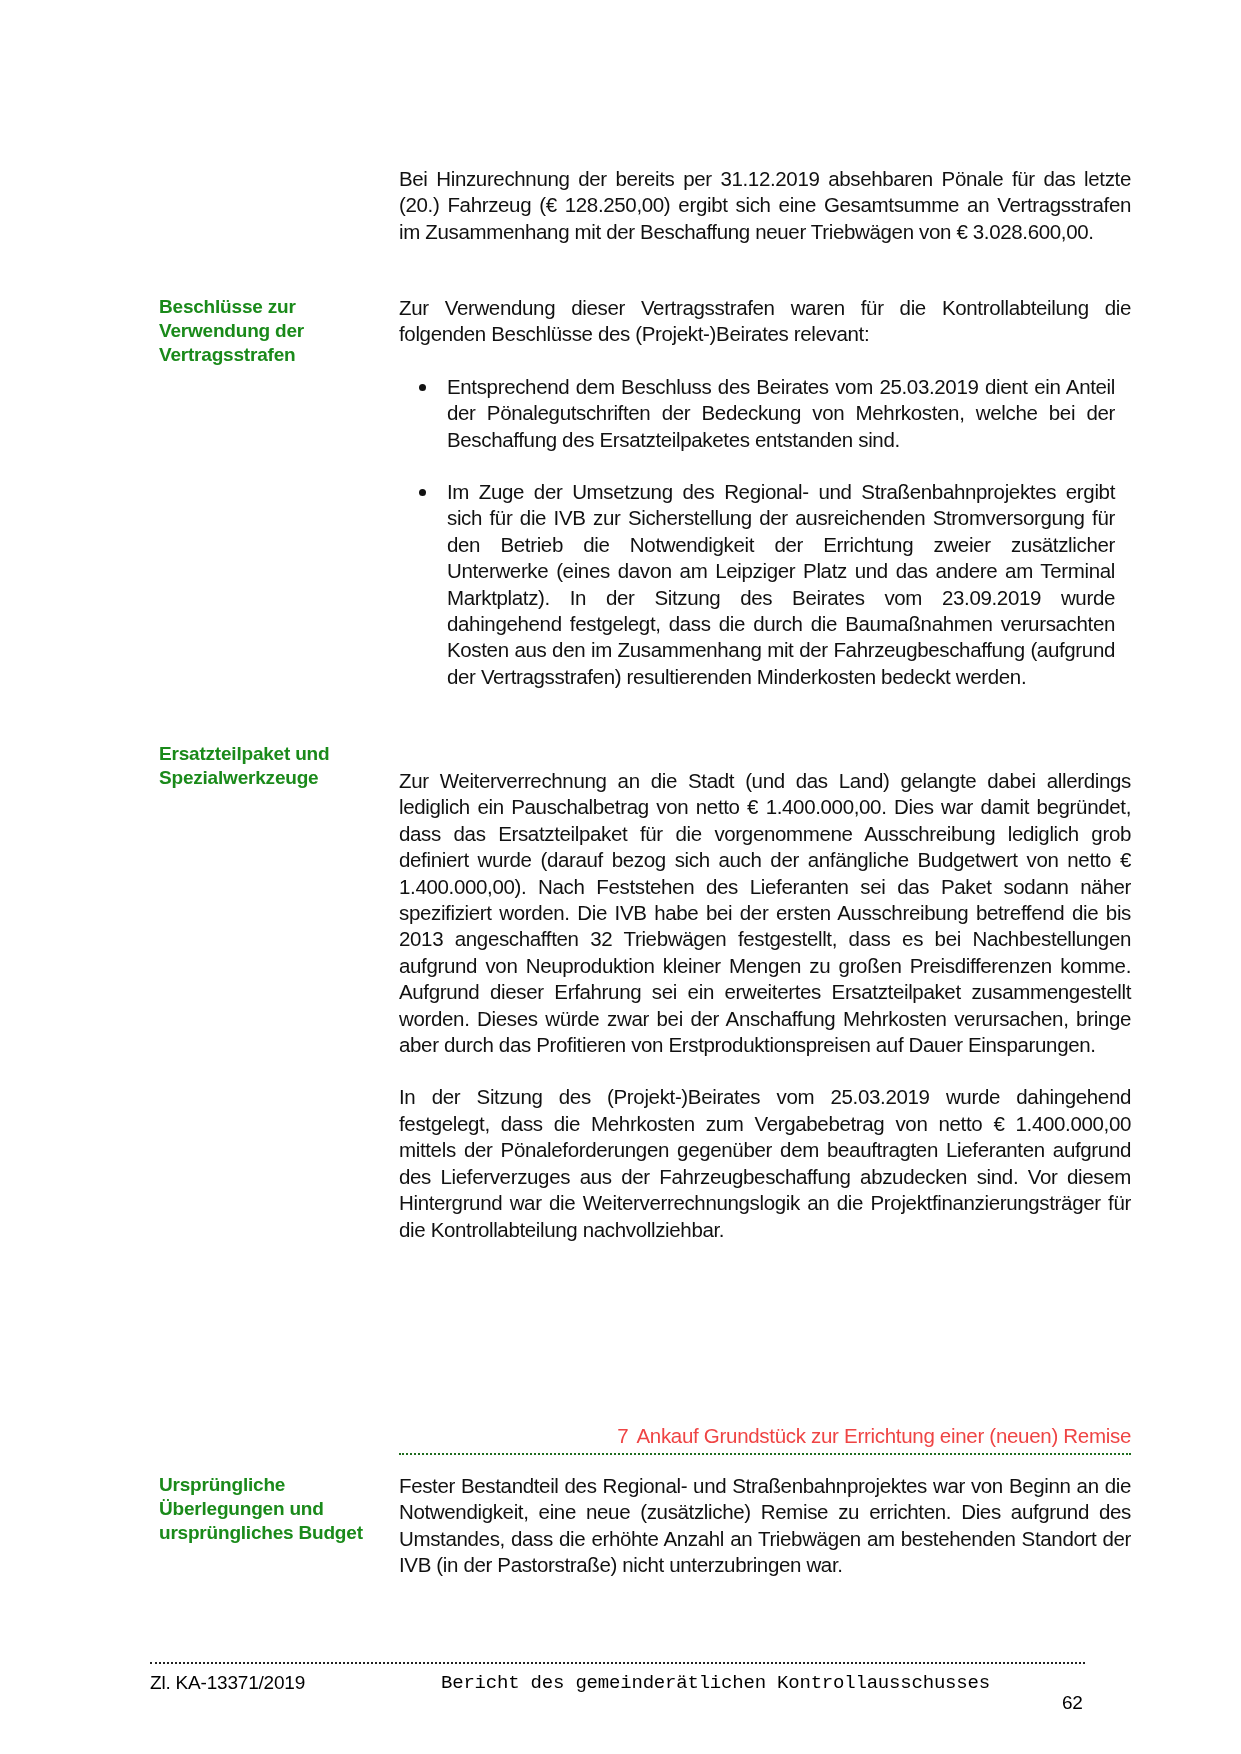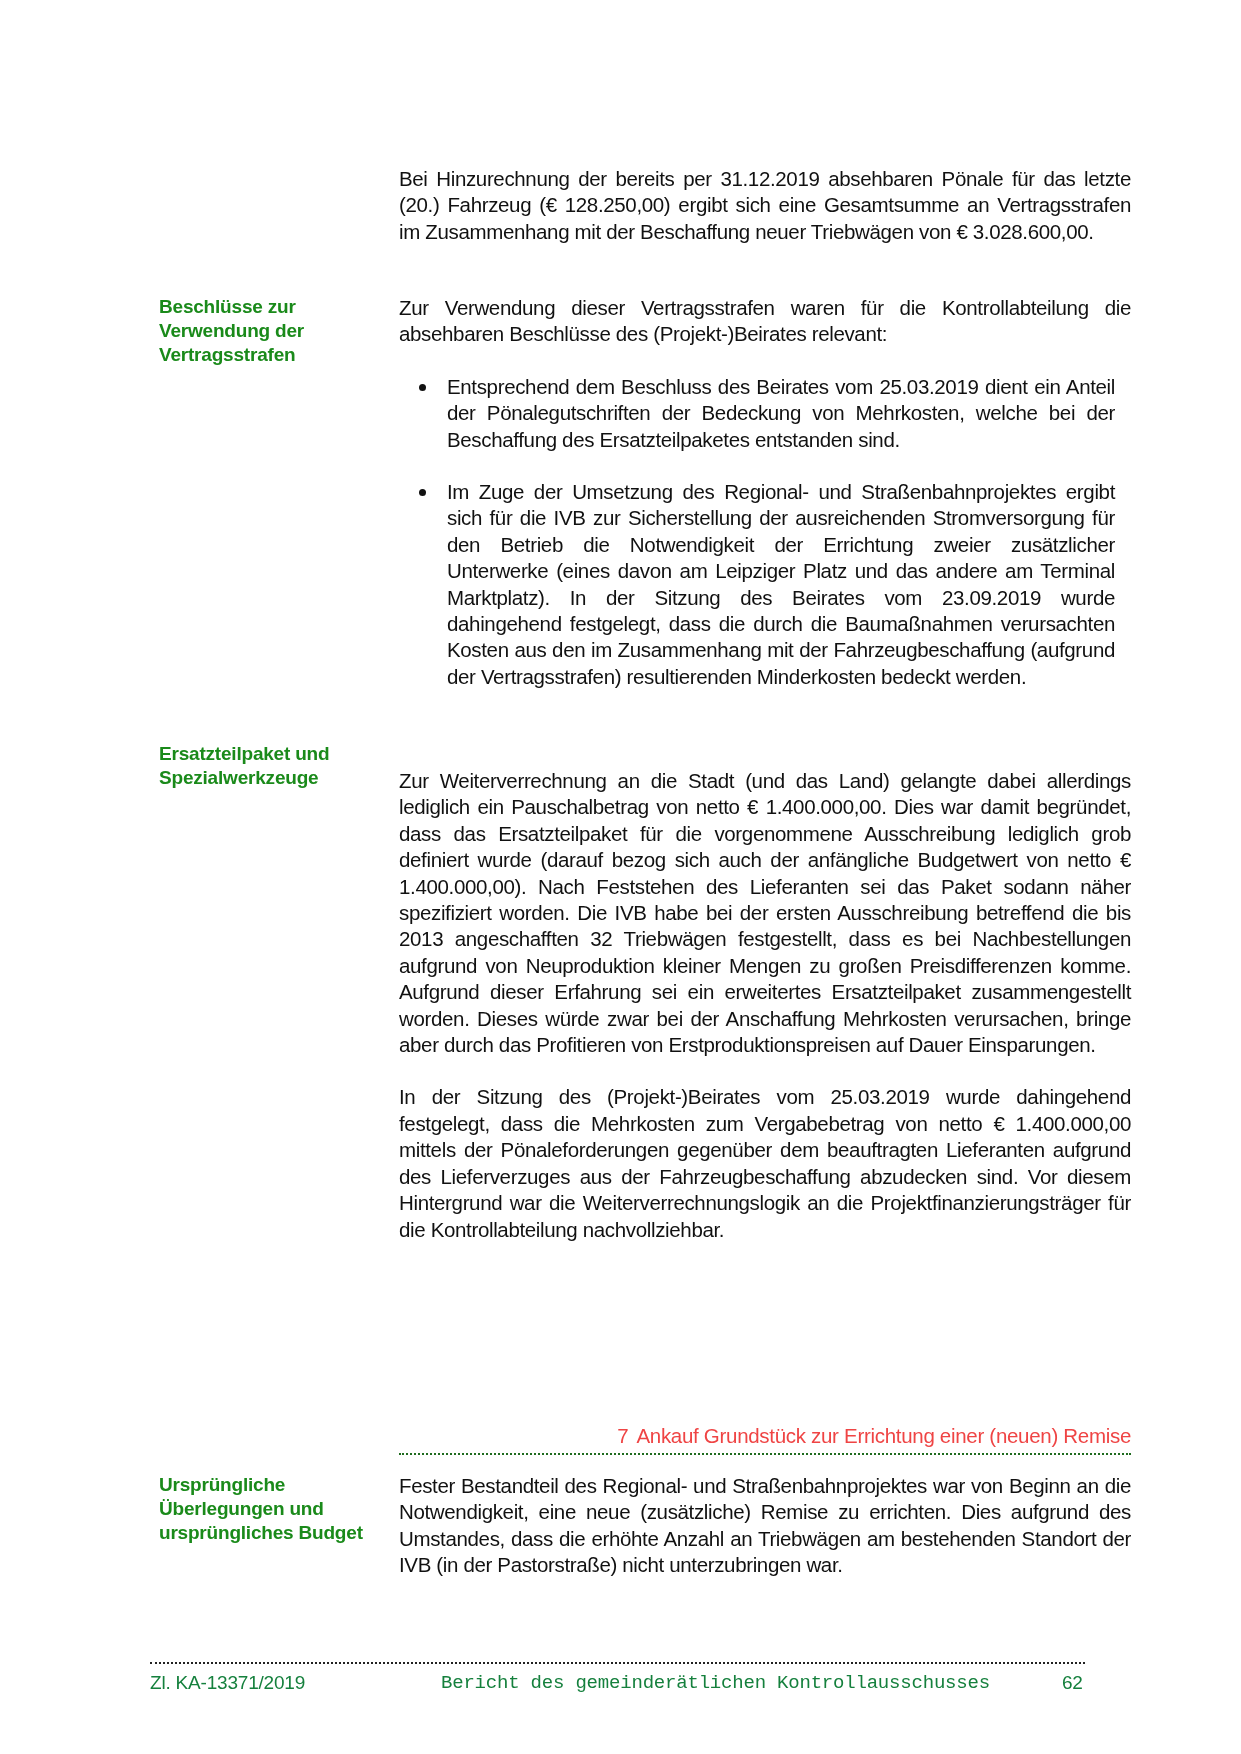--- a/index.html
+++ b/index.html
@@ -68,42 +68,42 @@
       left: 150px;
       top: 1646px;
       width: 935px;
       border-top: 2px dotted #222222;
     }
     .footer {
       position: absolute;
       top: 1655px;
       font-size: 19px;
       line-height: 24px;
-      color: #15803d;
+      color: #000000;
       letter-spacing: -0.2px;
     }
     .footer-left { left: 150px; }
     .footer-center { left: 441px; font-family: Liberation Mono, monospace; }
-    .footer-right { left: 1062px; }
+    .footer-right { left: 1062px; margin-top: 20px; }
   </style>
 </head>
 <body>
 
 <div class="page">
 
   <div class="block" style="top:150px;">
     <div class="main">
       <p>Bei Hinzurechnung der bereits per 31.12.2019 absehbaren Pönale für das letzte (20.) Fahrzeug (€ 128.250,00) ergibt sich eine Gesamtsumme an Vertragsstrafen im Zusammenhang mit der Beschaffung neuer Trieb­wägen von € 3.028.600,00.</p>
     </div>
   </div>
 
   <div class="block" style="top:279px;">
     <div class="side">Beschlüsse zur Verwendung der Vertragsstrafen</div>
     <div class="main">
-      <p>Zur Verwendung dieser Vertragsstrafen waren für die Kontrollabteilung die absehbaren Beschlüsse des (Projekt-)Beirates relevant:</p>
+      <p>Zur Verwendung dieser Vertragsstrafen waren für die Kontrollabteilung die folgenden Beschlüsse des (Projekt-)Beirates relevant:</p>
       <ul class="bullet-list" style="margin-top:26px;">
         <li class="bullet-item">
           <span class="bullet-dot"></span>
           <span>Entsprechend dem Beschluss des Beirates vom 25.03.2019 dient ein Anteil der Pönalegutschriften der Bedeckung von Mehrkosten, welche bei der Beschaffung des Ersatzteilpaketes entstanden sind.</span>
         </li>
         <li class="bullet-item" style="margin-top:26px;">
           <span class="bullet-dot"></span>
           <span>Im Zuge der Umsetzung des Regional- und Straßenbahnprojektes ergibt sich für die IVB zur Sicherstellung der ausreichenden Stromver­sorgung für den Betrieb die Notwendigkeit der Errichtung zweier zu­sätzlicher Unterwerke (eines davon am Leipziger Platz und das an­dere am Terminal Marktplatz). In der Sitzung des Beirates vom 23.09.2019 wurde dahingehend festgelegt, dass die durch die Bau­maßnahmen verursachten Kosten aus den im Zusammenhang mit der Fahrzeugbeschaffung (aufgrund der Vertragsstrafen) resultieren­den Minderkosten bedeckt werden.</span>
         </li>
       </ul>

